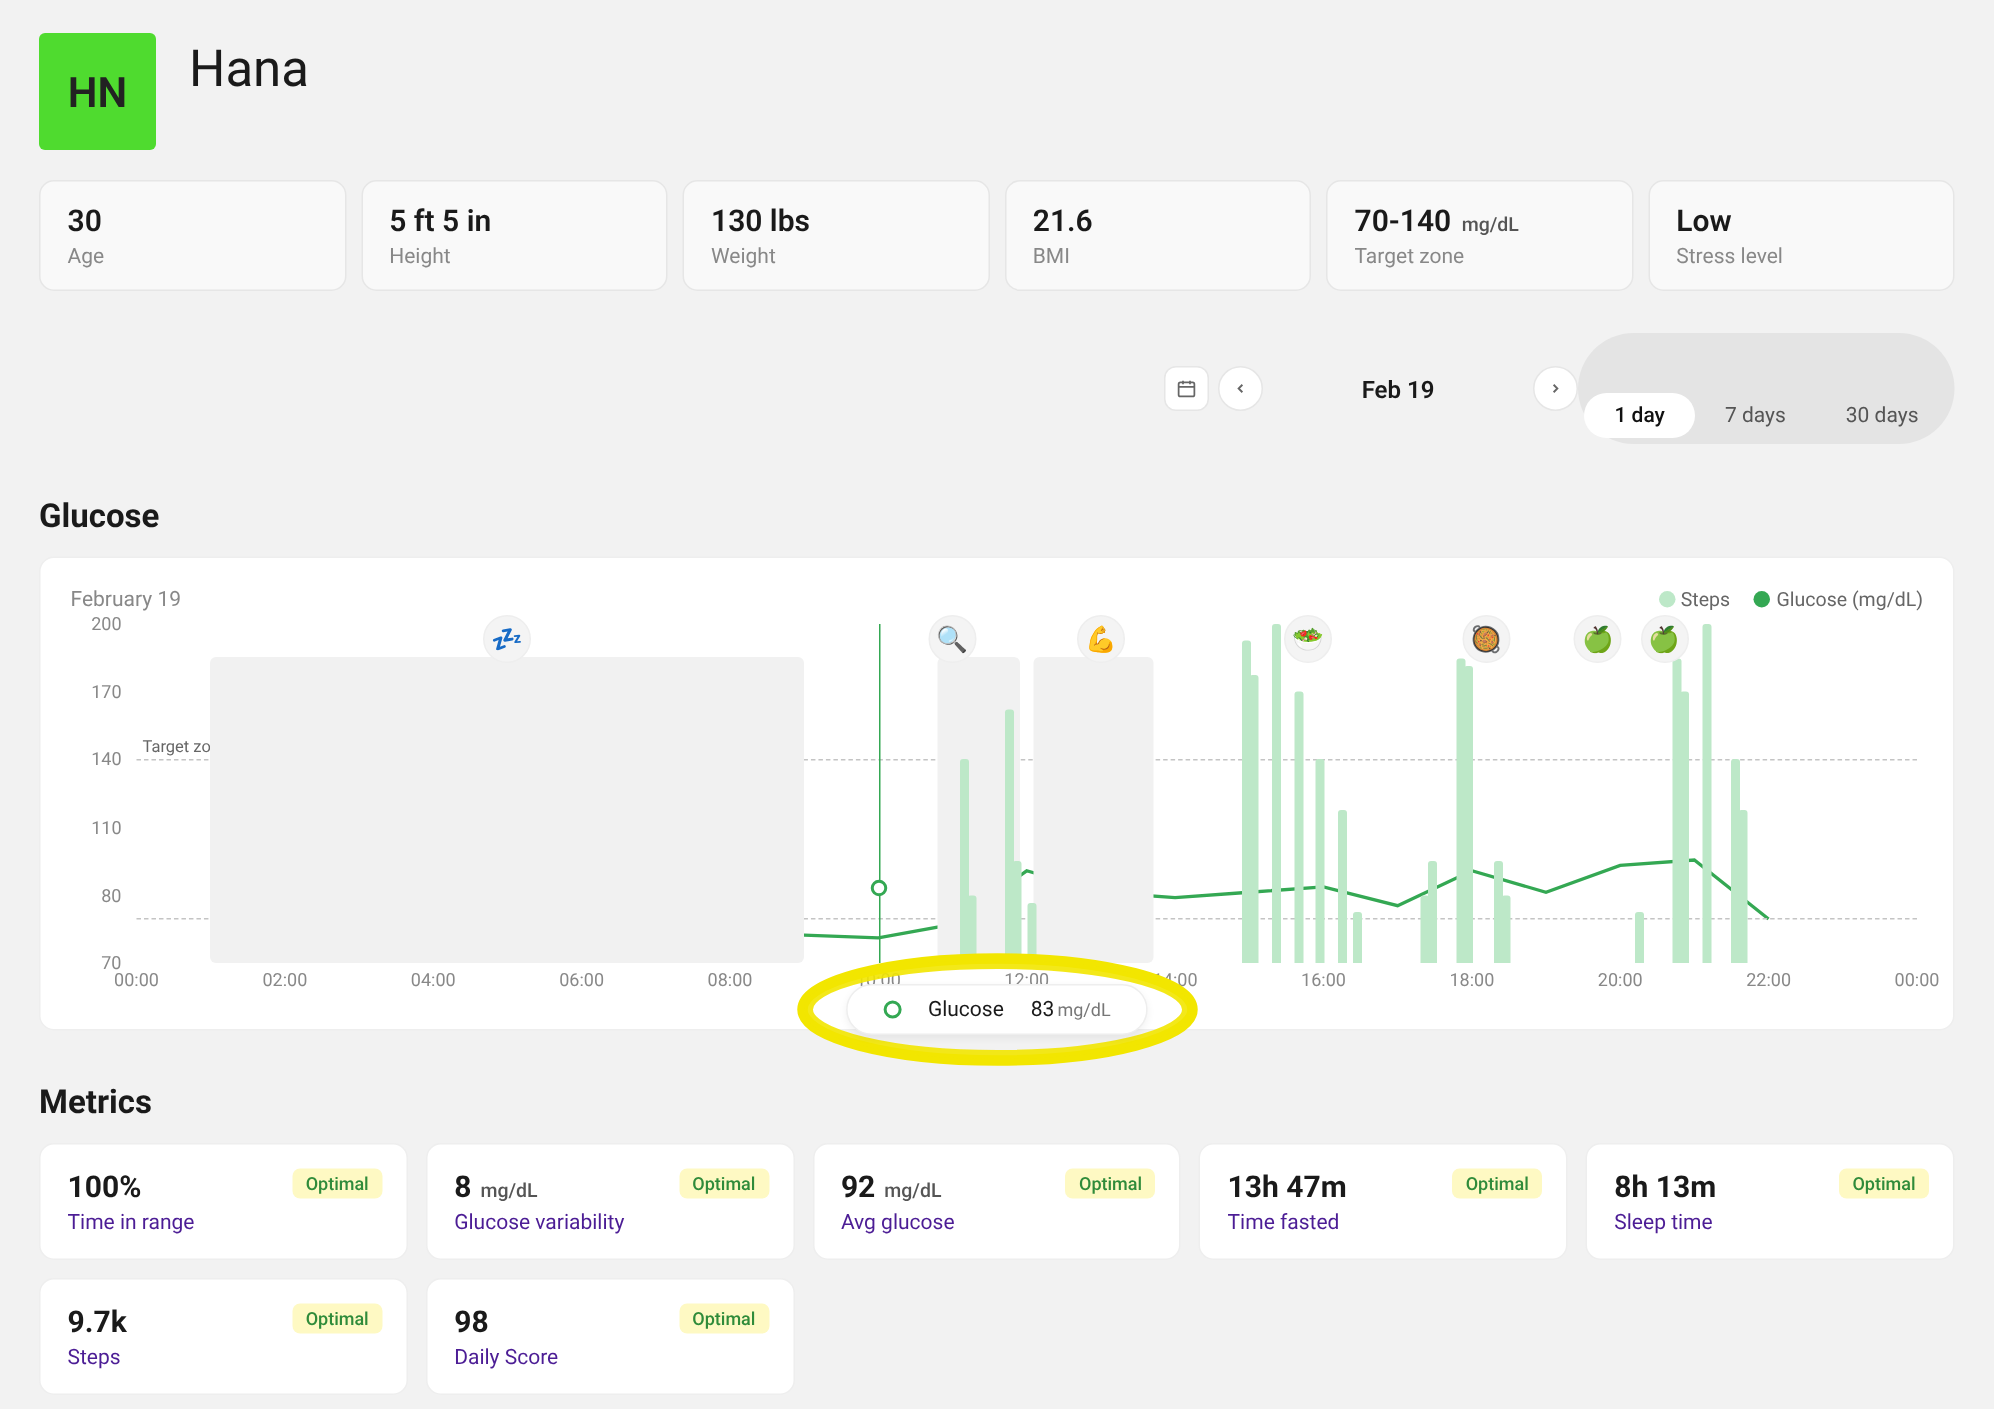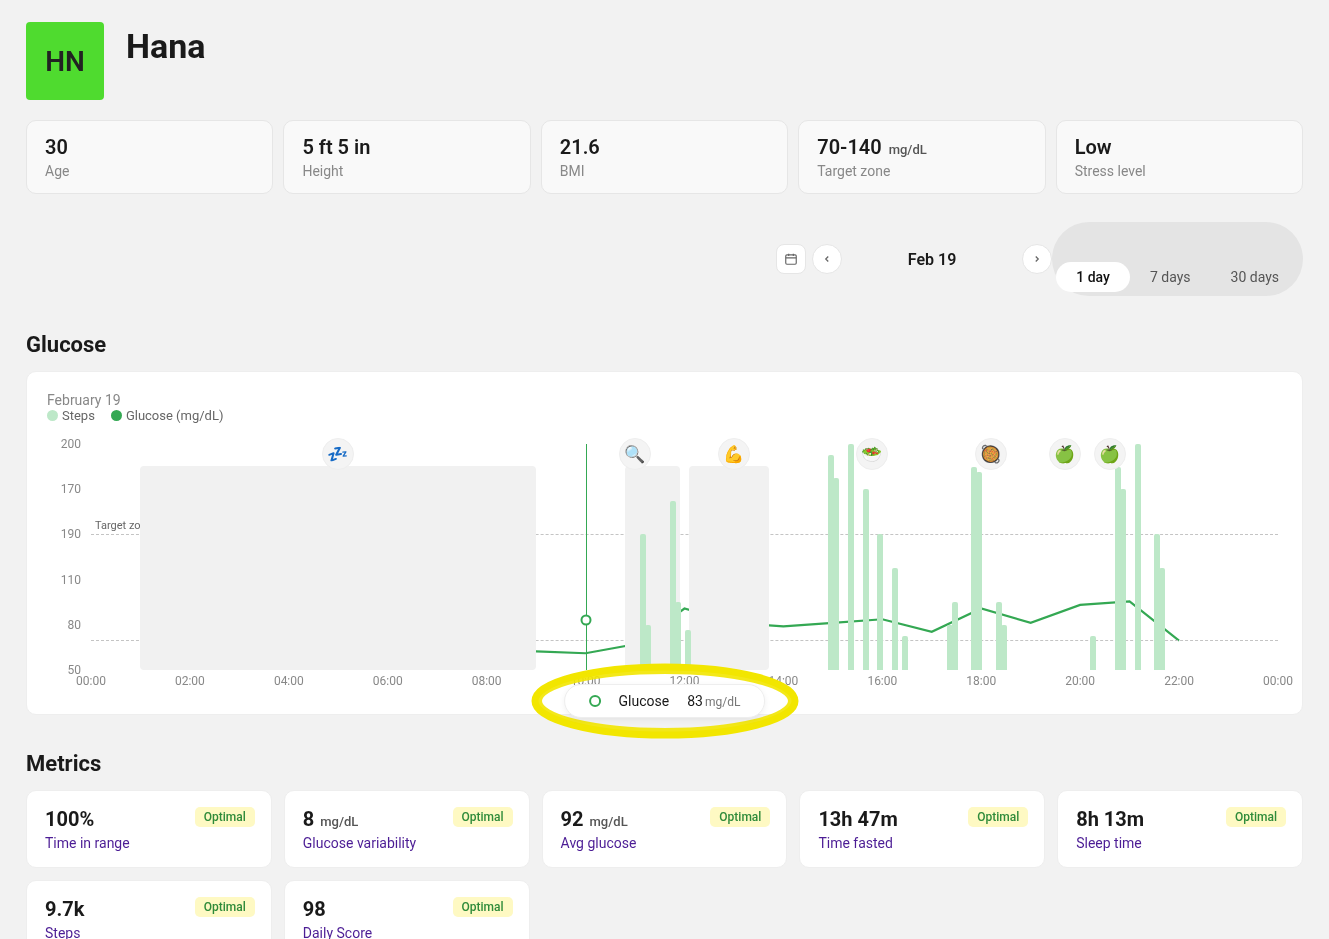--- a/index.html
+++ b/index.html
@@ -9,21 +9,21 @@
     color: #1a1a1a;
     padding: 22px 26px;
     width: 1329px;
   }
   .header-row { display: flex; align-items: flex-start; gap: 22px; }
   .avatar {
     width: 78px; height: 78px; background: #4fdb2f;
     display: flex; align-items: center; justify-content: center;
     font-size: 28px; font-weight: 600; color: #222; border-radius: 4px;
   }
-  .name { font-size: 34px; font-weight: 700; margin-top: 4px; }
+  .name { font-size: 34px; font-weight: 400; margin-top: 4px; }
 
   .stat-row { display: flex; gap: 10px; margin-top: 20px; }
   .stat-card {
     flex: 1; background: #f9f9f9; border: 1px solid #e6e6e6;
     border-radius: 10px; padding: 14px 18px;
   }
   .stat-val { font-size: 20px; font-weight: 600; color: #1a1a1a; }
   .stat-val .unit { font-size: 13px; font-weight: 500; color: #555; margin-left: 2px; }
   .stat-label { font-size: 14px; color: #888; margin-top: 4px; }
 
@@ -43,21 +43,21 @@
     padding: 7px 20px; font-size: 14px; border-radius: 999px; cursor: pointer; color: #555; margin-top: 36px;
   }
   .range-toggle span.active { background: #fff; color: #111; font-weight: 500; }
 
   h2.section { font-size: 22px; font-weight: 700; margin-top: 36px; margin-bottom: 14px; }
 
   .chart-card {
     background: #fff; border: 1px solid #eee; border-radius: 10px; padding: 20px;
     position: relative;
   }
-  .chart-head { display: flex; justify-content: space-between; align-items: flex-start; font-size: 14px; color: #888; margin-bottom: 21px; flex-direction: column; }
+  .chart-head { display: flex; justify-content: space-between; align-items: flex-end; font-size: 14px; color: #888; margin-bottom: 8px; }
   .legend { display: flex; gap: 16px; align-items: center; font-size: 13px; color: #666; }
   .legend .swatch { width: 11px; height: 11px; border-radius: 50%; display: inline-block; margin-right: 4px; vertical-align: -1px; }
   .legend .steps-sw { background: #bde8c8; }
   .legend .glu-sw { background: #34a853; }
 
   .chart-area { position: relative; height: 250px; }
   .y-axis { position: absolute; left: 0; top: 0; bottom: 24px; width: 40px; font-size: 12px; color: #888; }
   .y-axis div { position: absolute; right: 6px; transform: translateY(50%); }
   .plot {
     position: absolute; left: 44px; right: 4px; top: 0; bottom: 24px;
@@ -118,20 +118,24 @@
 <div class="stat-row" id="stat-row">
     <div class="stat-card">
       <div class="stat-val">30</div>
                  <div class="stat-label">Age</div>
     </div>
     <div class="stat-card">
       <div class="stat-val">5 ft 5 in</div>
                  <div class="stat-label">Height</div>
     </div>
     <div class="stat-card">
+      <div class="stat-val">130 lbs</div>
+                 <div class="stat-label">Weight</div>
+    </div>
+    <div class="stat-card">
       <div class="stat-val">21.6</div>
                  <div class="stat-label">BMI</div>
     </div>
     <div class="stat-card">
       <div class="stat-val">70-140 <span class="unit">mg/dL</span></div>
                  <div class="stat-label">Target zone</div>
     </div>
     <div class="stat-card">
       <div class="stat-val">Low</div>
                  <div class="stat-label">Stress level</div>
@@ -171,24 +175,24 @@
   <div class="chart-head">
     <div>February 19</div>
     <div class="legend">
       <span><span class="swatch steps-sw"></span><span>Steps</span></span>
       <span><span class="swatch glu-sw"></span><span>Glucose (mg/dL)</span></span>
     </div>
   </div>
 
   <div class="chart-area">
     <div class="y-axis" id="y-axis">
-        <div style="bottom: 0%;">50</div>
+        <div style="bottom: 0%;">70</div>
         <div style="bottom: 20%;">80</div>
         <div style="bottom: 40%;">110</div>
-        <div style="bottom: 60%;">190</div>
+        <div style="bottom: 60%;">140</div>
         <div style="bottom: 80%; text-align: center;">170</div>
         <div style="bottom: 100%;">200</div>
       </div>
     <div class="plot" id="plot">
       <svg class="glucose-path" id="glu-svg" preserveAspectRatio="none" viewBox="0 0 1000 226">
           <path d="M41.666666666666664 162.72 L83.33333333333333 164.2266666666667 L125 165.73333333333335 L166.66666666666666 167.24 L208.33333333333334 168.74666666666667 L250 170.25333333333333 L291.6666666666667 171.76 L333.3333333333333 173.26666666666665 L375 174.77333333333334 L416.6666666666667 176.28 L458.3333333333333 168.74666666666667 L500 138.61333333333334 L541.6666666666666 150.66666666666669 L583.3333333333334 153.68 L625 150.66666666666669 L666.6666666666666 147.65333333333334 L708.3333333333334 158.2 L750 138.61333333333334 L791.6666666666666 150.66666666666669 L833.3333333333334 135.6 L875 132.58666666666667 L916.6666666666666 165.73333333333335 " fill="none" stroke="#34a853" stroke-width="2.2" vector-effect="non-scaling-stroke"></path>
         </svg>
     <div class="gridline" style="top: 195.867px;"></div>
         <div class="gridline" style="top: 90.4px;"></div>
         <div class="tz-label" style="top: 90.4px;">Target zone (70 - 140 mg/dL)</div>

